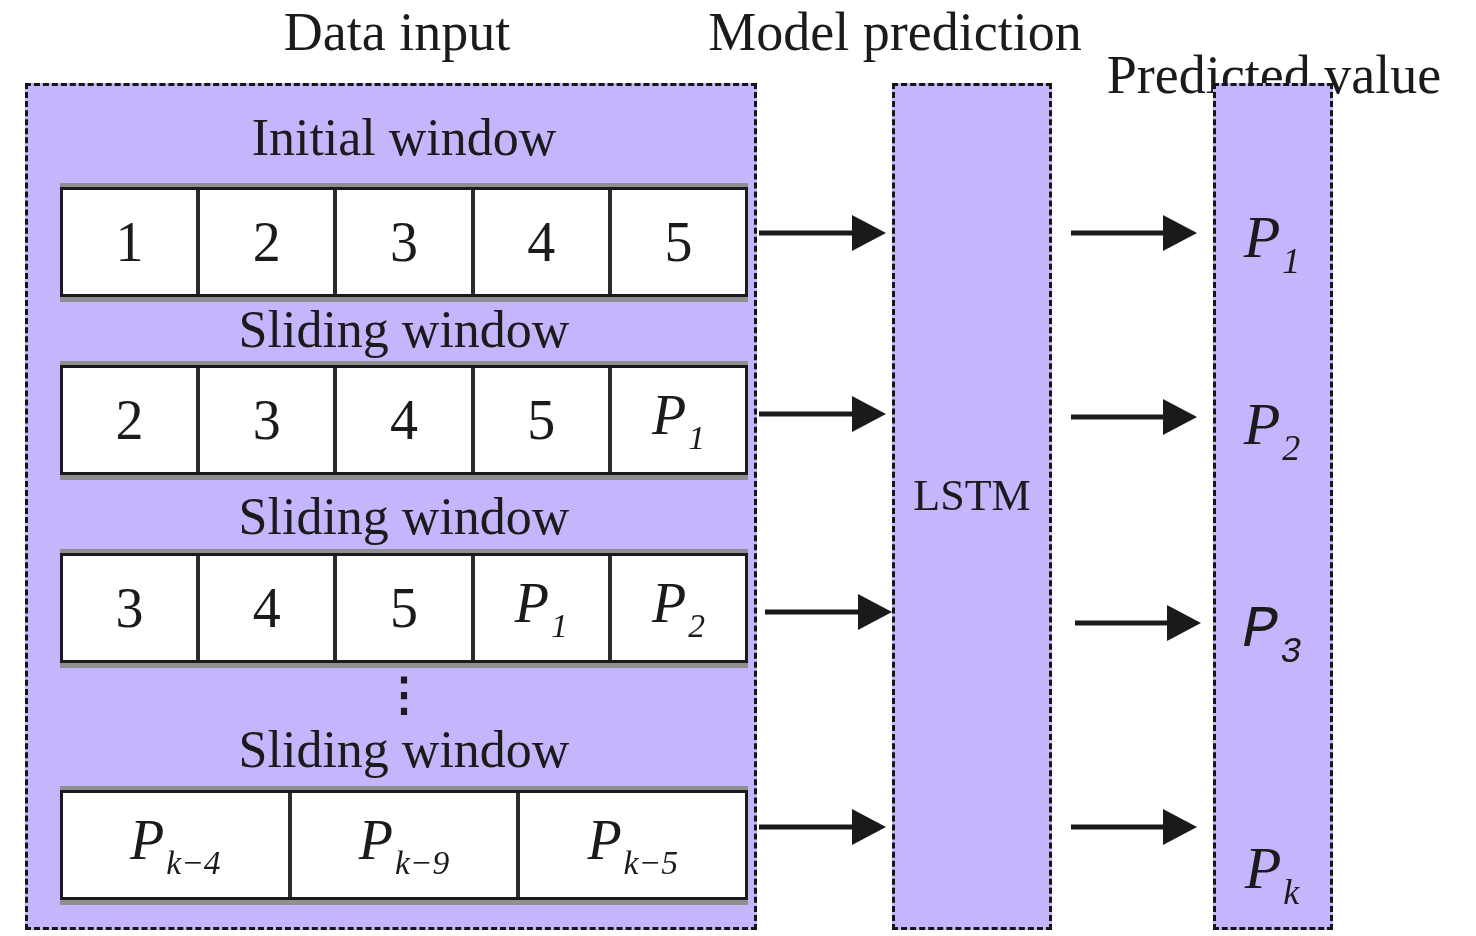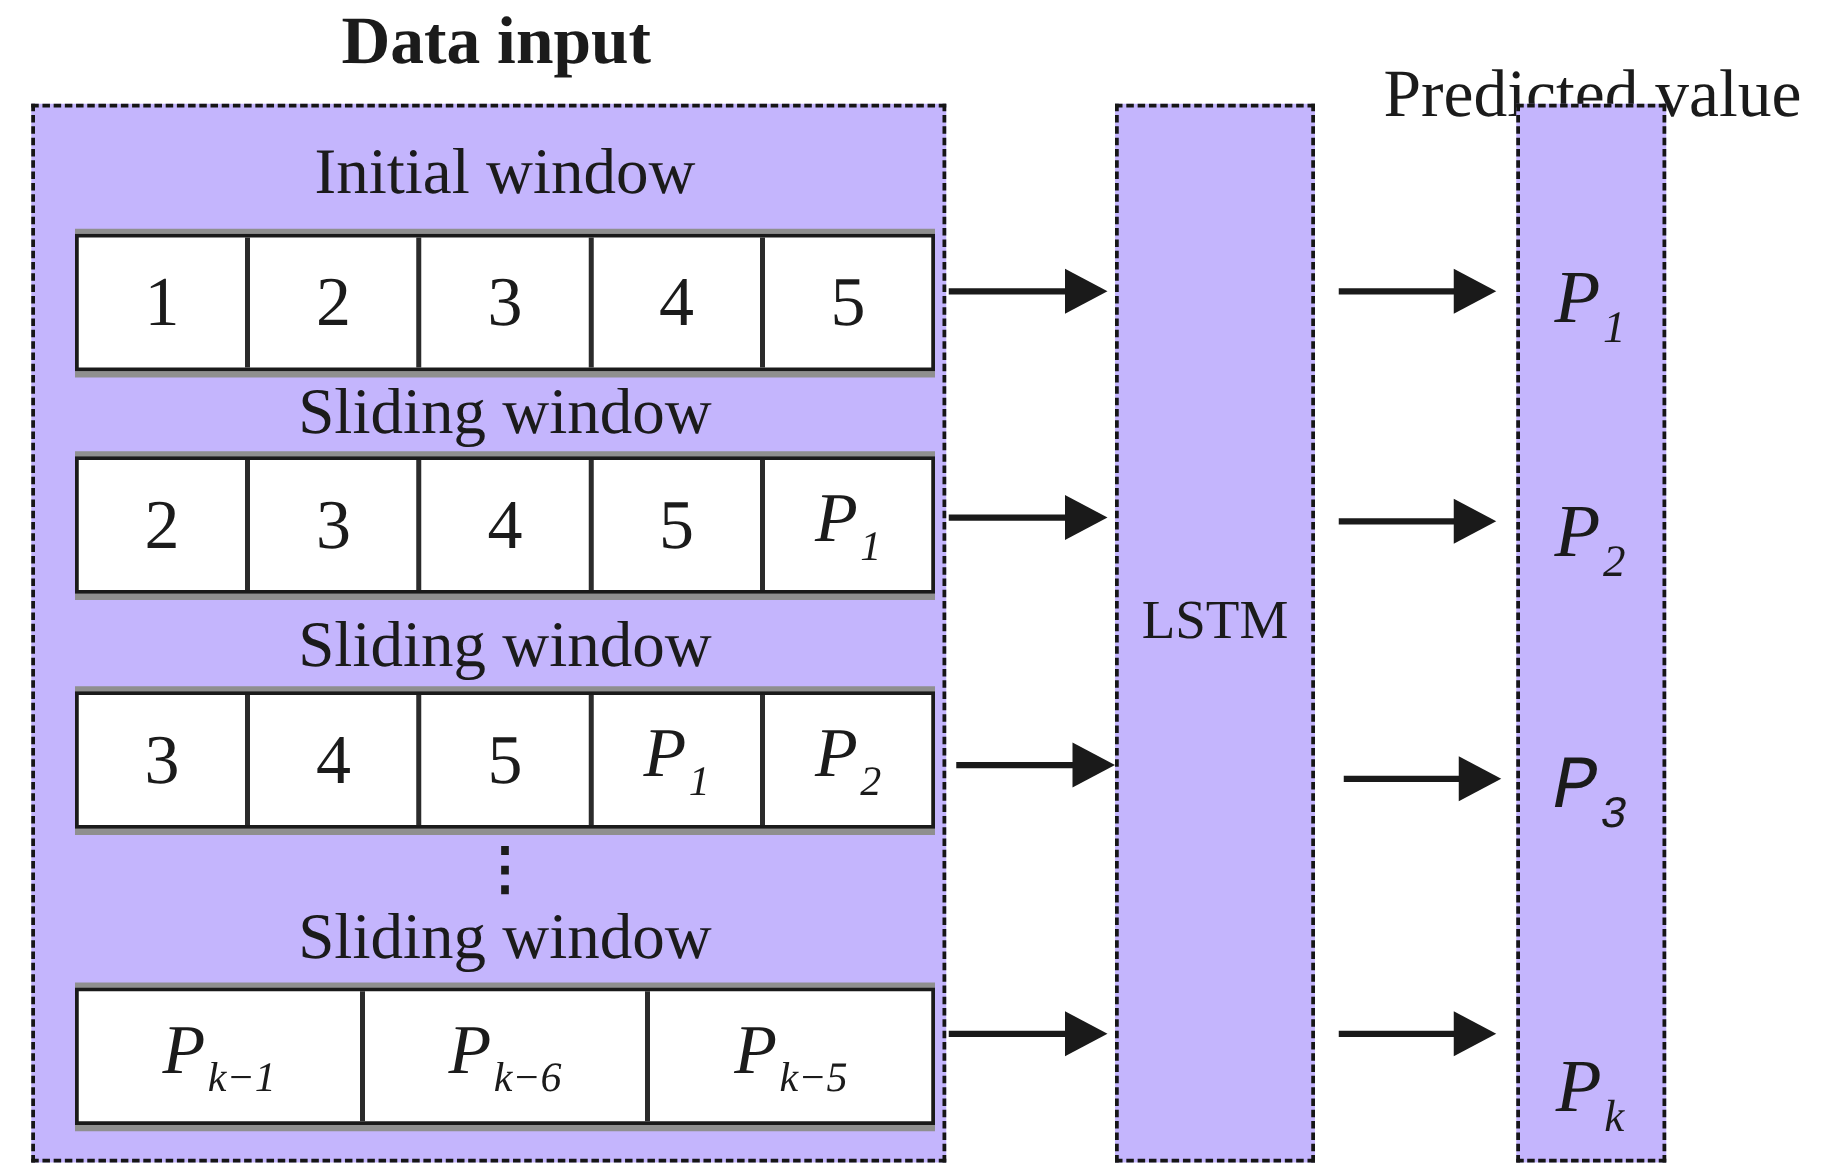--- a/index.html
+++ b/index.html
@@ -4,21 +4,21 @@
 <style>
   html,body{margin:0;padding:0;background:#fff;}
   .canvas{
     position:relative;width:1476px;height:936px;background:#ffffff;
     color:#1b1b1b;font-family:"Liberation Serif","DejaVu Serif",serif;overflow:hidden;
   }
   .hdr{
     position:absolute;top:2px;transform:translateX(-50%);
     font-size:54px;line-height:60px;white-space:nowrap;
   }
-  .hdr-data{left:397px;font-weight:bold;}
+  .hdr-data{left:397px;}
   .hdr-model{left:895px;}
   .hdr-pred{left:1274px;margin-top:43px;}
   .box{
     position:absolute;top:83px;height:847px;box-sizing:border-box;
     border:3px dashed #161616;background:#c4b5fd;
   }
   .box-left{left:25px;width:732px;}
   .box-mid{left:892px;width:160px;}
   .box-right{left:1213px;width:120px;}
   .win-label{
@@ -54,20 +54,21 @@
     font-size:60px;font-style:italic;white-space:nowrap;
   }
   .arrow-layer{position:absolute;left:0;top:0;pointer-events:none;}
 </style>
 </head>
 <body>
 
 <div class="canvas">
 
   <div class="hdr hdr-data">Data input</div>
+  <div class="hdr hdr-model">Model prediction</div>
   <div class="hdr hdr-pred">Predicted value</div>
 
   <div class="box box-left">
     <div>
         <div class="win-label" style="margin-top: 22px;">Initial window</div>
         <div class="row" style="margin-top: 19px;">
           <div class="cell">
             <span class="cell-text">1</span>
           </div>
           <div class="cell">
@@ -116,24 +117,24 @@
             <span class="cell-text ital">P<span class="sub">1</span></span>
           </div>
           <div class="cell">
             <span class="cell-text ital">P<span class="sub">2</span></span>
           </div>
         </div>
         <div class="ellipsis">⋮</div>
         <div class="win-label" style="margin-top: 3px;">Sliding window</div>
         <div class="row" style="margin-top: 10px;">
           <div class="cell">
-            <span class="cell-text ital">P<span class="sub">k−1</span></span>
+            <span class="cell-text ital">P<span class="sub">k−4</span></span>
           </div>
           <div class="cell">
-            <span class="cell-text ital">P<span class="sub">k−6</span></span>
+            <span class="cell-text ital">P<span class="sub">k−9</span></span>
           </div>
           <div class="cell">
             <span class="cell-text ital">P<span class="sub">k−5</span></span>
           </div>
         </div>
       </div>
   </div>
 
   <div class="box box-mid">
     <div class="model-label">LSTM</div>

